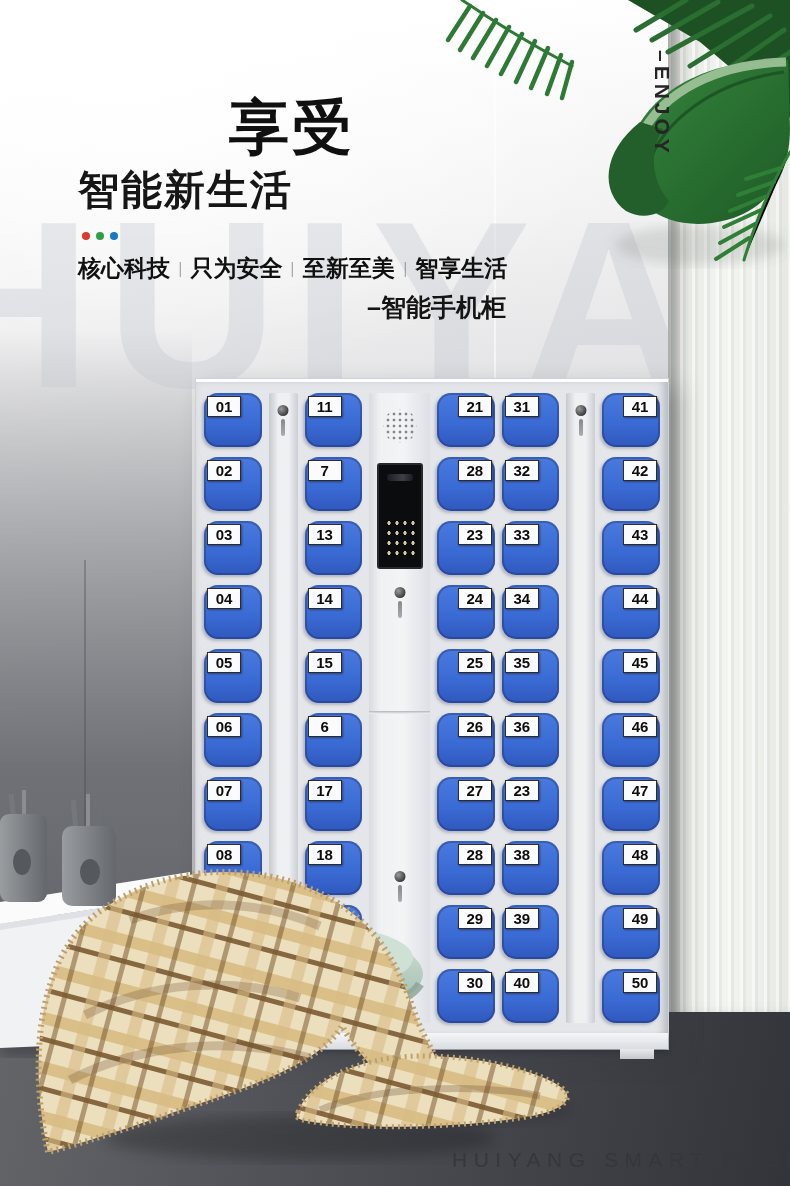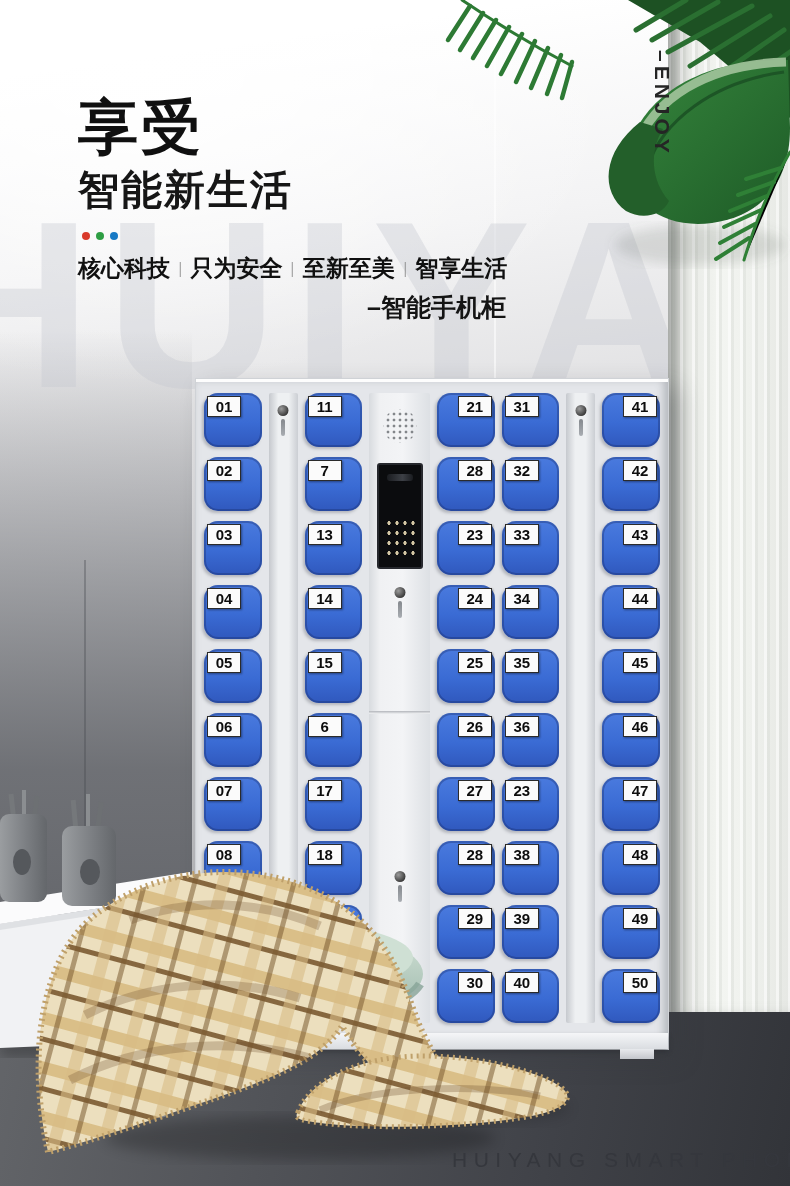--- a/index.html
+++ b/index.html
@@ -22,21 +22,21 @@
   .floor-caption{position:absolute;left:452px;top:1148px;z-index:6;font-size:21px;letter-spacing:6.5px;
         color:#35373d;font-weight:500;white-space:nowrap;}
   
   .curtain{position:absolute;left:668px;top:0;width:122px;height:1012px;z-index:1;
         background:
           repeating-linear-gradient(90deg,rgba(255,255,255,.55) 0 3px,rgba(208,212,206,.35) 3px 6px,rgba(240,242,238,0) 6px 12px),
           linear-gradient(90deg,#a8a9a7 0,#cfd1cd 9px,#e9ebe7 22px,#f3f5f1 45%,#edefeb 75%,#e6e8e4 100%);
         box-shadow:inset 14px 0 16px -8px rgba(110,114,110,.55);}
   
   .hero{position:absolute;left:78px;top:96px;width:428px;z-index:4;color:#101010;}
-  .hero h1{margin:0;font-size:60px;line-height:1.05;font-weight:900;letter-spacing:3px;}
+  .hero h1{margin:0;font-size:60px;line-height:1.05;font-weight:900;letter-spacing:3px;text-align:center;}
   .hero h2{margin:10px 0 0;font-size:41px;line-height:1.05;font-weight:700;letter-spacing:2px;color:#161616;}
   .dots{display:flex;gap:6px;margin:20px 0 0 4px;}
   .dots span{width:8px;height:8px;border-radius:50%;display:block;}
   .tagline{display:flex;align-items:center;gap:8px;margin-top:13px;font-size:23px;font-weight:700;white-space:nowrap;}
   .tag-div{color:#7a7a7a;font-weight:400;font-size:17px;transform:scaleX(.55);}
   .sub-label{margin-top:7px;text-align:right;font-size:25px;font-weight:600;color:#141414;}
   .enjoy{position:absolute;left:650px;top:50px;z-index:4;writing-mode:vertical-rl;
          font-size:21px;font-weight:600;letter-spacing:4px;color:#252525;}
   
   .cabinet{position:absolute;left:195px;top:378px;width:474px;z-index:3;

